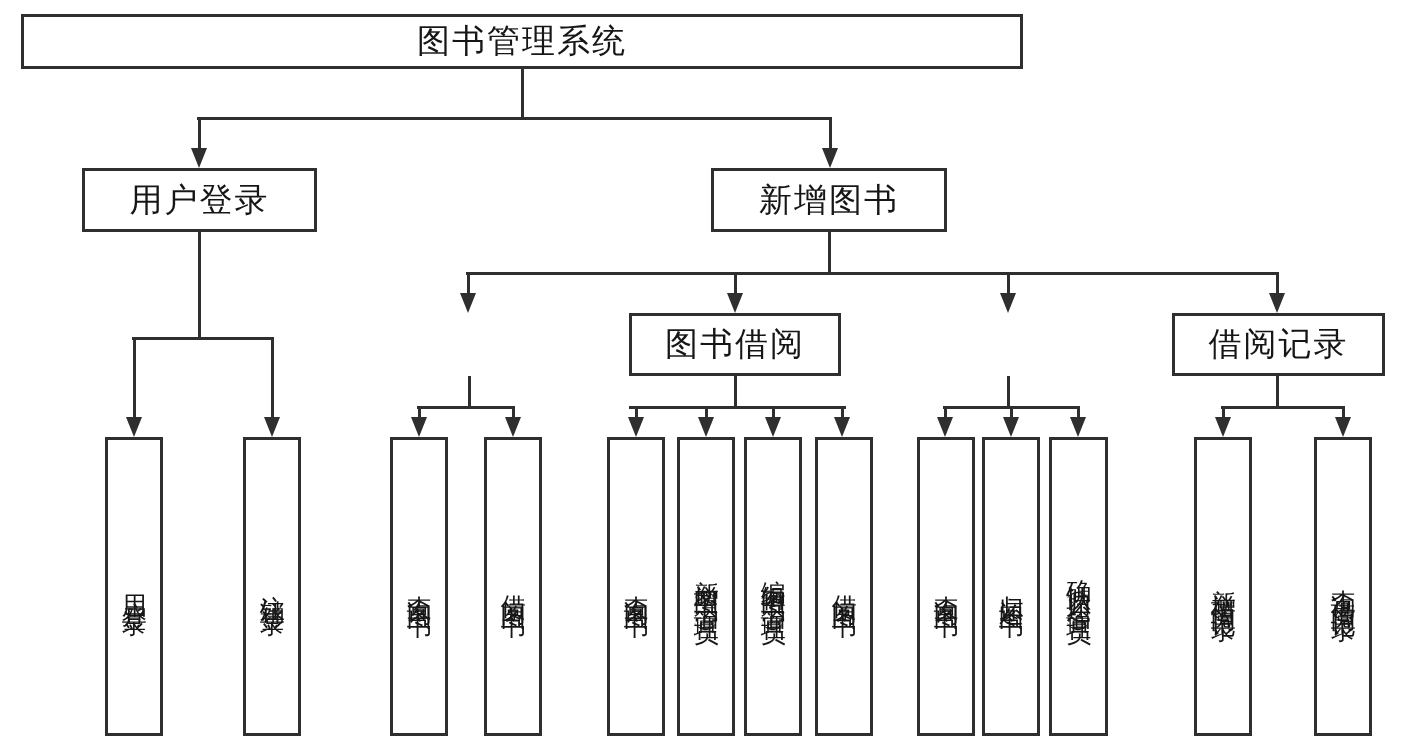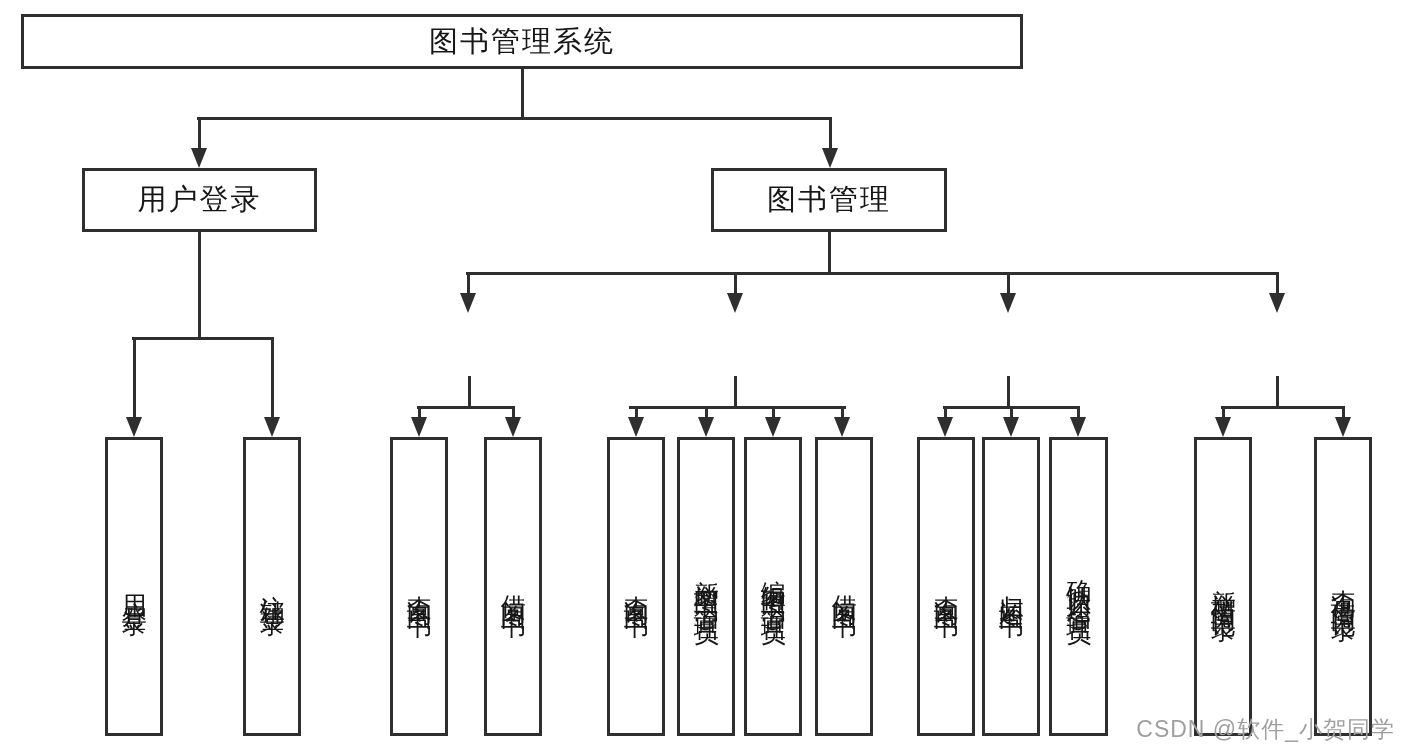--- a/index.html
+++ b/index.html
@@ -4,21 +4,21 @@
 <style>
   html,body{margin:0;padding:0;background:#fff;}
   .canvas{
     position:relative;width:1405px;height:747px;background:var(--background,#fff);
     font-family:"Liberation Sans","DejaVu Sans",sans-serif;overflow:hidden;
   }
   .node{
     position:absolute;box-sizing:border-box;background:#fff;
     border:3px solid var(--line,#2f2f2f);
     display:flex;align-items:center;justify-content:center;
-    color:var(--text,#161616);font-size:29px;letter-spacing:2px;white-space:nowrap;
+    color:var(--text,#161616);font-size:33px;letter-spacing:2px;white-space:nowrap;
   }
   .leaf{
     writing-mode:vertical-rl;text-orientation:mixed;
     font-size:25px;letter-spacing:6px;line-height:1.1;white-space:normal;
   }
   .vl{position:absolute;display:block;width:3px;background:var(--line,#2f2f2f);}
   .hl{position:absolute;display:block;height:3px;background:var(--line,#2f2f2f);}
   .arr{
     position:absolute;display:block;width:0;height:0;
     border-left:8px solid transparent;border-right:8px solid transparent;
@@ -30,22 +30,24 @@
   }
 </style>
 </head>
 <body>
 
 <div class="canvas">
 
   <div class="node" style="left:21px;top:14px;width:1002px;height:55px;">图书管理系统</div>
 
   <div class="node" style="left:82px;top:168px;width:235px;height:64px;">用户登录</div>
-  <div class="node" style="left:711px;top:168px;width:236px;height:64px;">图书管理</div>
+  <div class="node" style="left:711px;top:168px;width:236px;height:64px;">新增图书</div>
 
+  <div class="node" style="left:629px;top:313px;width:212px;height:63px;">图书借阅</div>
+  <div class="node" style="left:1172px;top:313px;width:213px;height:63px;">借阅记录</div>
 
   <div class="node leaf" style="left:105px;top:437px;width:58px;height:299px;">用户登录</div>
   <div class="node leaf" style="left:243px;top:437px;width:58px;height:299px;">注销登录</div>
 
   <div class="node leaf" style="left:390px;top:437px;width:58px;height:299px;">查询图书</div>
   <div class="node leaf" style="left:484px;top:437px;width:58px;height:299px;">借阅图书</div>
 
   <div class="node leaf" style="left:607px;top:437px;width:58px;height:299px;">查询图书</div>
   <div class="node leaf" style="left:677px;top:437px;width:58px;height:299px;">新增图书（管理员）</div>
   <div class="node leaf" style="left:744px;top:437px;width:58px;height:299px;">编辑图书（管理员）</div>
@@ -110,14 +112,13 @@
   <i class="vl" style="left:1077px;top:406px;height:14px;"></i>
   <i class="arr" style="left:1070px;top:417px;"></i>
 
   <i class="vl" style="left:1276px;top:376px;height:31px;"></i>
   <i class="hl" style="left:1221px;top:406px;width:124px;"></i>
   <i class="vl" style="left:1222px;top:406px;height:14px;"></i>
   <i class="arr" style="left:1215px;top:417px;"></i>
   <i class="vl" style="left:1342px;top:406px;height:14px;"></i>
   <i class="arr" style="left:1335px;top:417px;"></i>
 
-  <div class="watermark">CSDN @软件_小贺同学</div>
 </div>
 
 </body></html>

